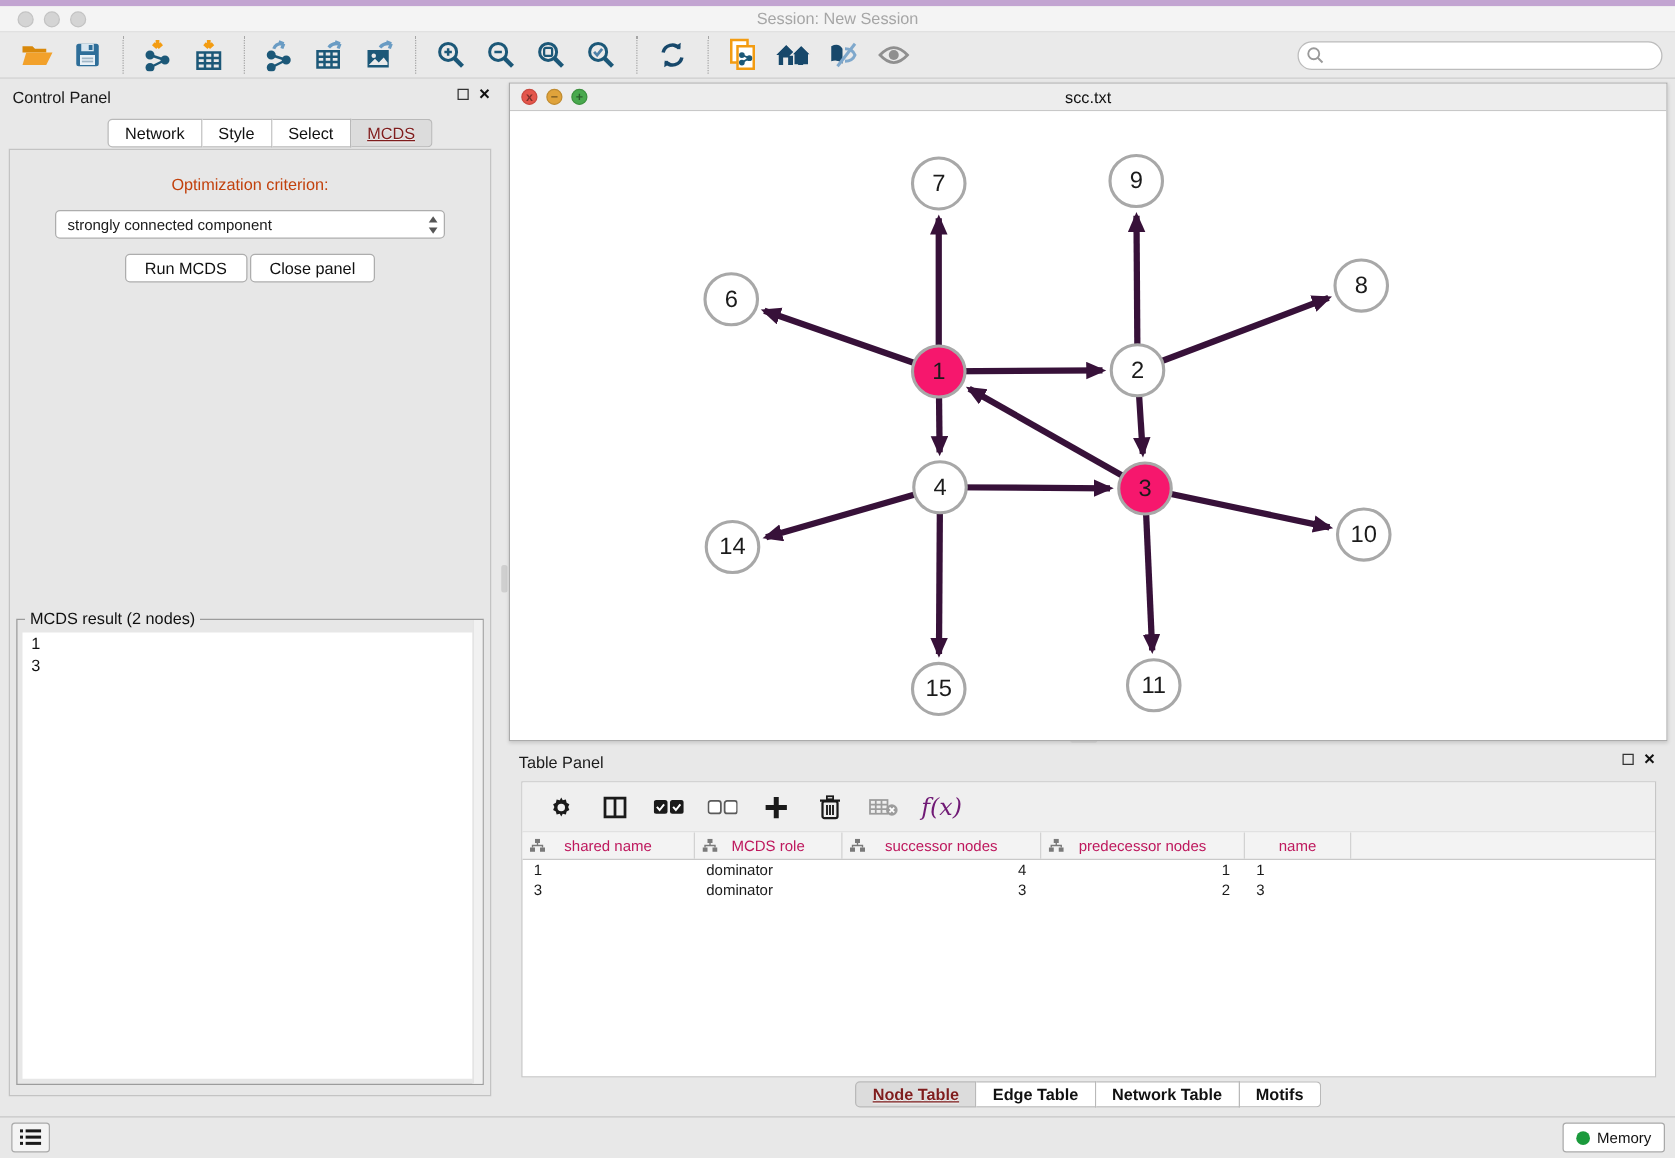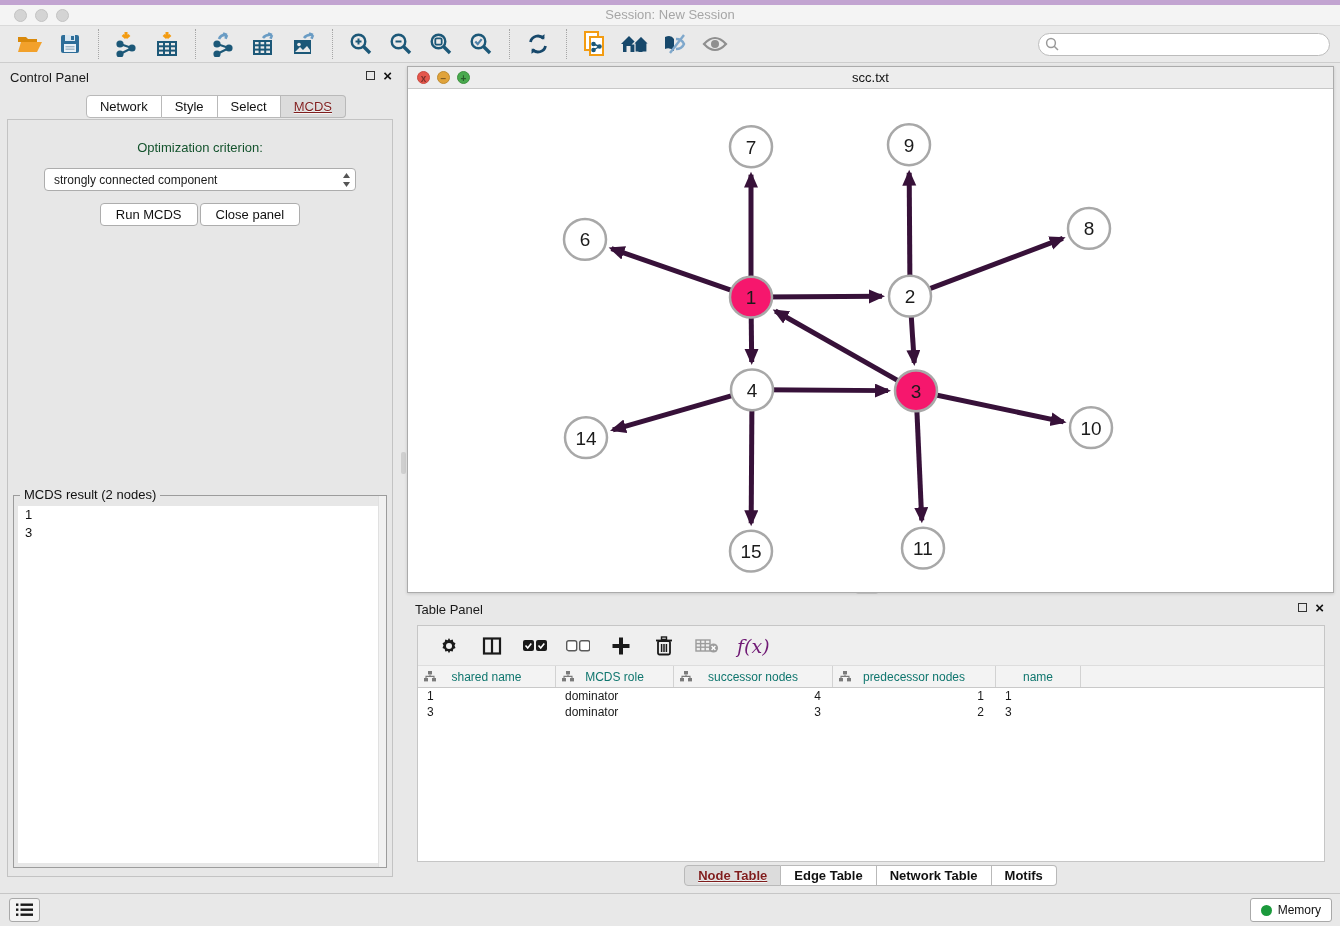--- a/index.html
+++ b/index.html
@@ -26,21 +26,21 @@
   .cp-header .cap { position:absolute; left:10px; top:7px; font-size:13px; color:#1a1a1a; }
   .panel-btns { position:absolute; right:8px; top:7px; display:flex; gap:8px; align-items:center; }
   .float-btn { width:9px; height:9px; border:1.5px solid #333; display:inline-block; }
   .close-btn { font-size:15px; font-weight:bold; color:#111; line-height:11px; }
   .cp-tabs { position:absolute; left:0; right:0; top:32px; display:flex; justify-content:center;margin-left:32px; }
   .tab { border:1px solid #B9B9B9; border-left-width:0; background:#fff; font-size:13px; padding:3px 13px; color:#111; }
   .tab:first-child { border-left-width:1px; border-radius:4px 0 0 4px; }
   .tab:last-child { border-radius:0 4px 4px 0; }
   .tab.active { background:#DCDCDC; color:#7f1d1d; text-shadow:0 1px 0 #F5F5F5;text-decoration:underline; }
   .cp-content { position:absolute; left:7px; right:7px; top:56px; bottom:16px; background:#E7E7E7; border:1px solid #C3C3C3; }
-  .opt-label { margin-top:20px; text-align:center; font-size:13px; color:#14532d; }
+  .opt-label { margin-top:20px; text-align:center; font-size:13px; color:#c2410c; }
   .dropdown { position:relative; width:312px; height:23px; margin:13px auto 0; background:#fff; border:1px solid #ADADAD; border-radius:4px; font-size:12px; display:flex; align-items:center; padding:0 22px 0 9px; }
   .dropdown .stepper { position:absolute; right:4px; top:3px; }
   .btn-row { display:flex; justify-content:center; gap:2px; margin-top:12px; }
   .push-btn { background:#fff; border:1px solid #ADADAD; border-radius:4px; font-size:13px; padding:3px 15px; color:#111; font-family:"Liberation Sans",sans-serif; }
   .result-group { position:absolute; left:5px; right:5px; top:375px; bottom:8px; border:1px solid #9C9C9C; }
   .result-group .legend { position:absolute; top:-9px; left:6px; background:#E7E7E7; padding:0 4px; font-size:13px; color:#111; }
   .result-list { position:absolute; left:4px; right:4px; top:10px; bottom:4px; background:#fff; }
   .result-list .line { font-size:13px; padding:1px 7px; line-height:16px; color:#111; }
   .result-scroll { position:absolute; right:0; top:0; bottom:0; width:8px; background:#F1F1F1; border-left:1px solid #E0E0E0; }
 
@@ -61,21 +61,21 @@
 
   
   .table-panel { position:absolute; left:407px; top:597px; width:927px; height:296px; background:#E8E8E8; }
   .tp-header { position:absolute; left:0; right:0; top:0; height:26px; }
   .tp-header .cap { position:absolute; left:8px; top:5px; font-size:13px; }
   .tp-inner { position:absolute; left:10px; right:9px; top:28px; height:237px; background:#fff; border:1px solid #C6C6C6; }
   .tp-toolbar { height:40px; background:#EFEFEF; border-bottom:1px solid #DDD; display:flex; align-items:center; padding-left:14px; gap:9px; }
   .tp-toolbar .tbtn { margin:0 2px; }
   .fx { font-family:"DejaVu Serif", serif; font-style:italic; font-size:19px; color:#701a75; margin-left:4px; }
   .tbl-head { display:flex; height:22px; background:#F3F3F3; border-bottom:1px solid #C9C9C9; }
-  .th { position:relative; border-right:1px solid #D2D2D2; display:flex; align-items:center; justify-content:center; font-size:12px; color:#0f766e; }
+  .th { position:relative; border-right:1px solid #D2D2D2; display:flex; align-items:center; justify-content:center; font-size:12px; color:#be185d; }
   .th .colicon { position:absolute; left:6px; top:5px; }
   .tbl-body .tr { display:flex; height:16px; }
   .td { font-size:12px; line-height:16px; white-space:nowrap; overflow:hidden; }
   .tp-tabs { position:absolute; left:0; right:0; top:268px; display:flex; justify-content:center; }
   .tp-tabs .tab { font-weight:bold; padding:2px 13px; }
   .tp-tabs .tab.active { font-weight:bold; }
 
   
   .statusbar { position:absolute; left:0; top:893px; width:1340px; height:33px; background:#E8E8E8; border-top:1px solid #C6C6C6; }
   .list-btn { position:absolute; left:9px; top:4px; width:31px; height:24px; background:#F4F4F4; border:1px solid #A9A9A9; border-radius:3px; display:flex; align-items:center; justify-content:center; }

